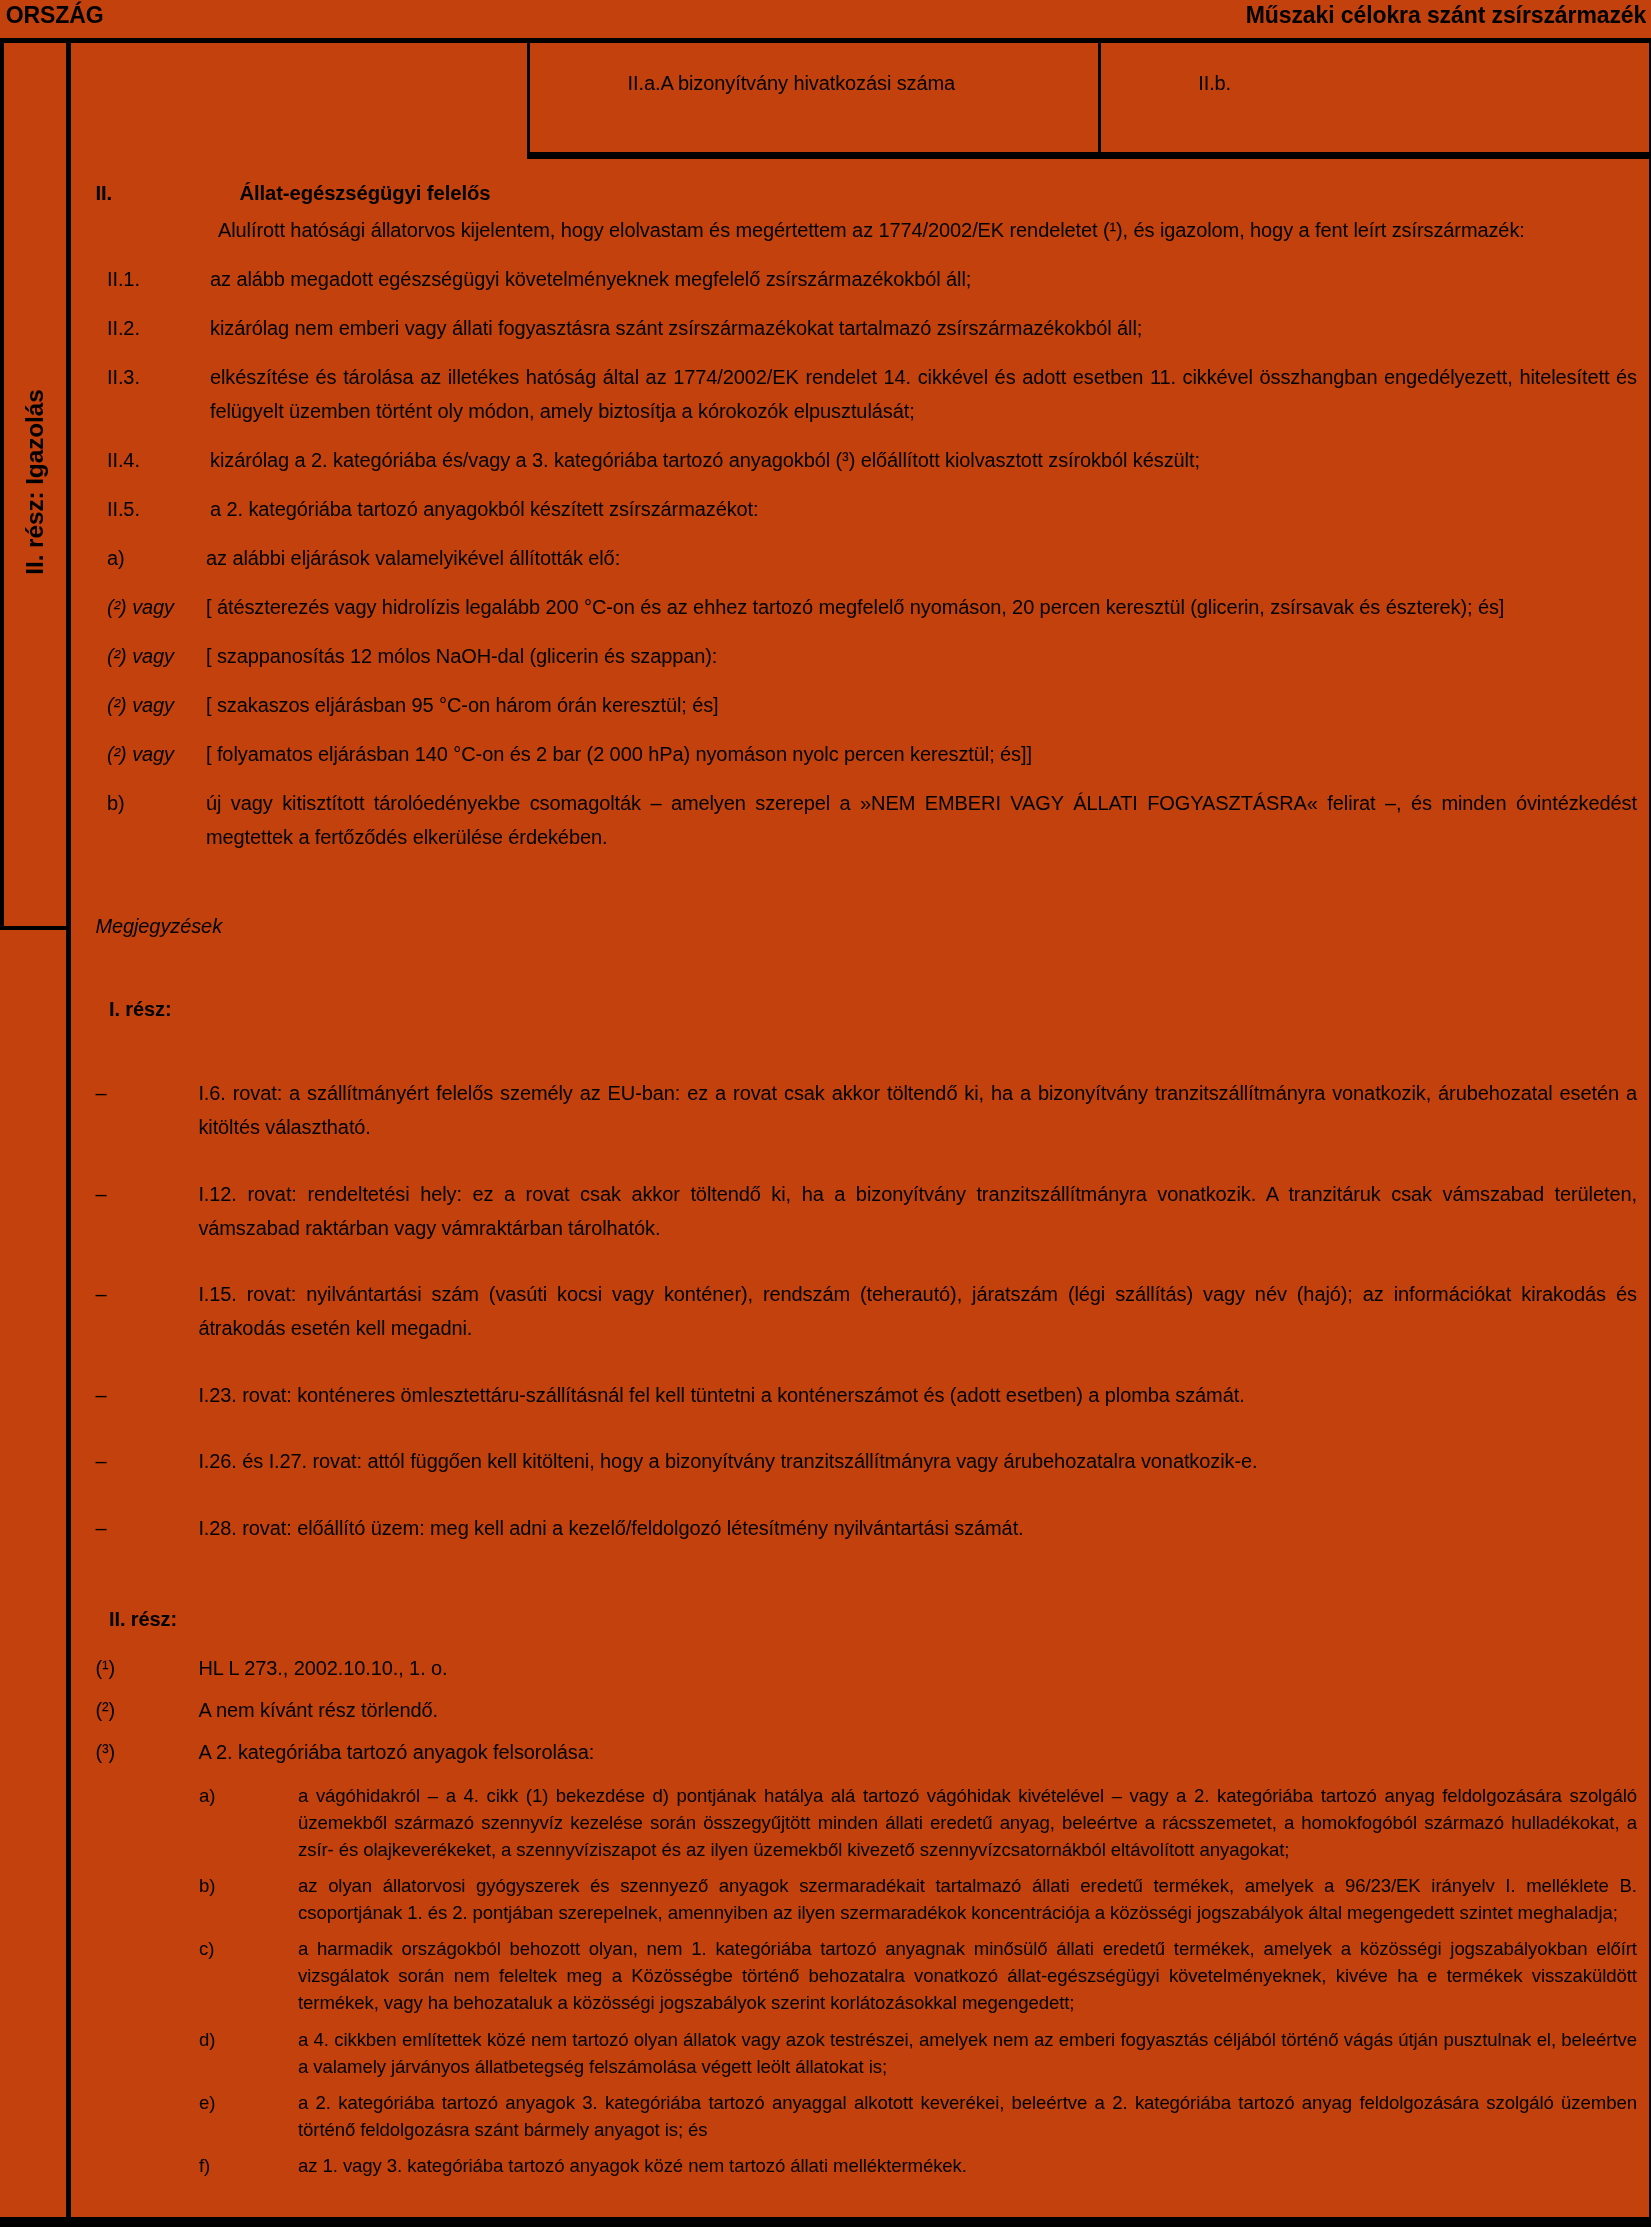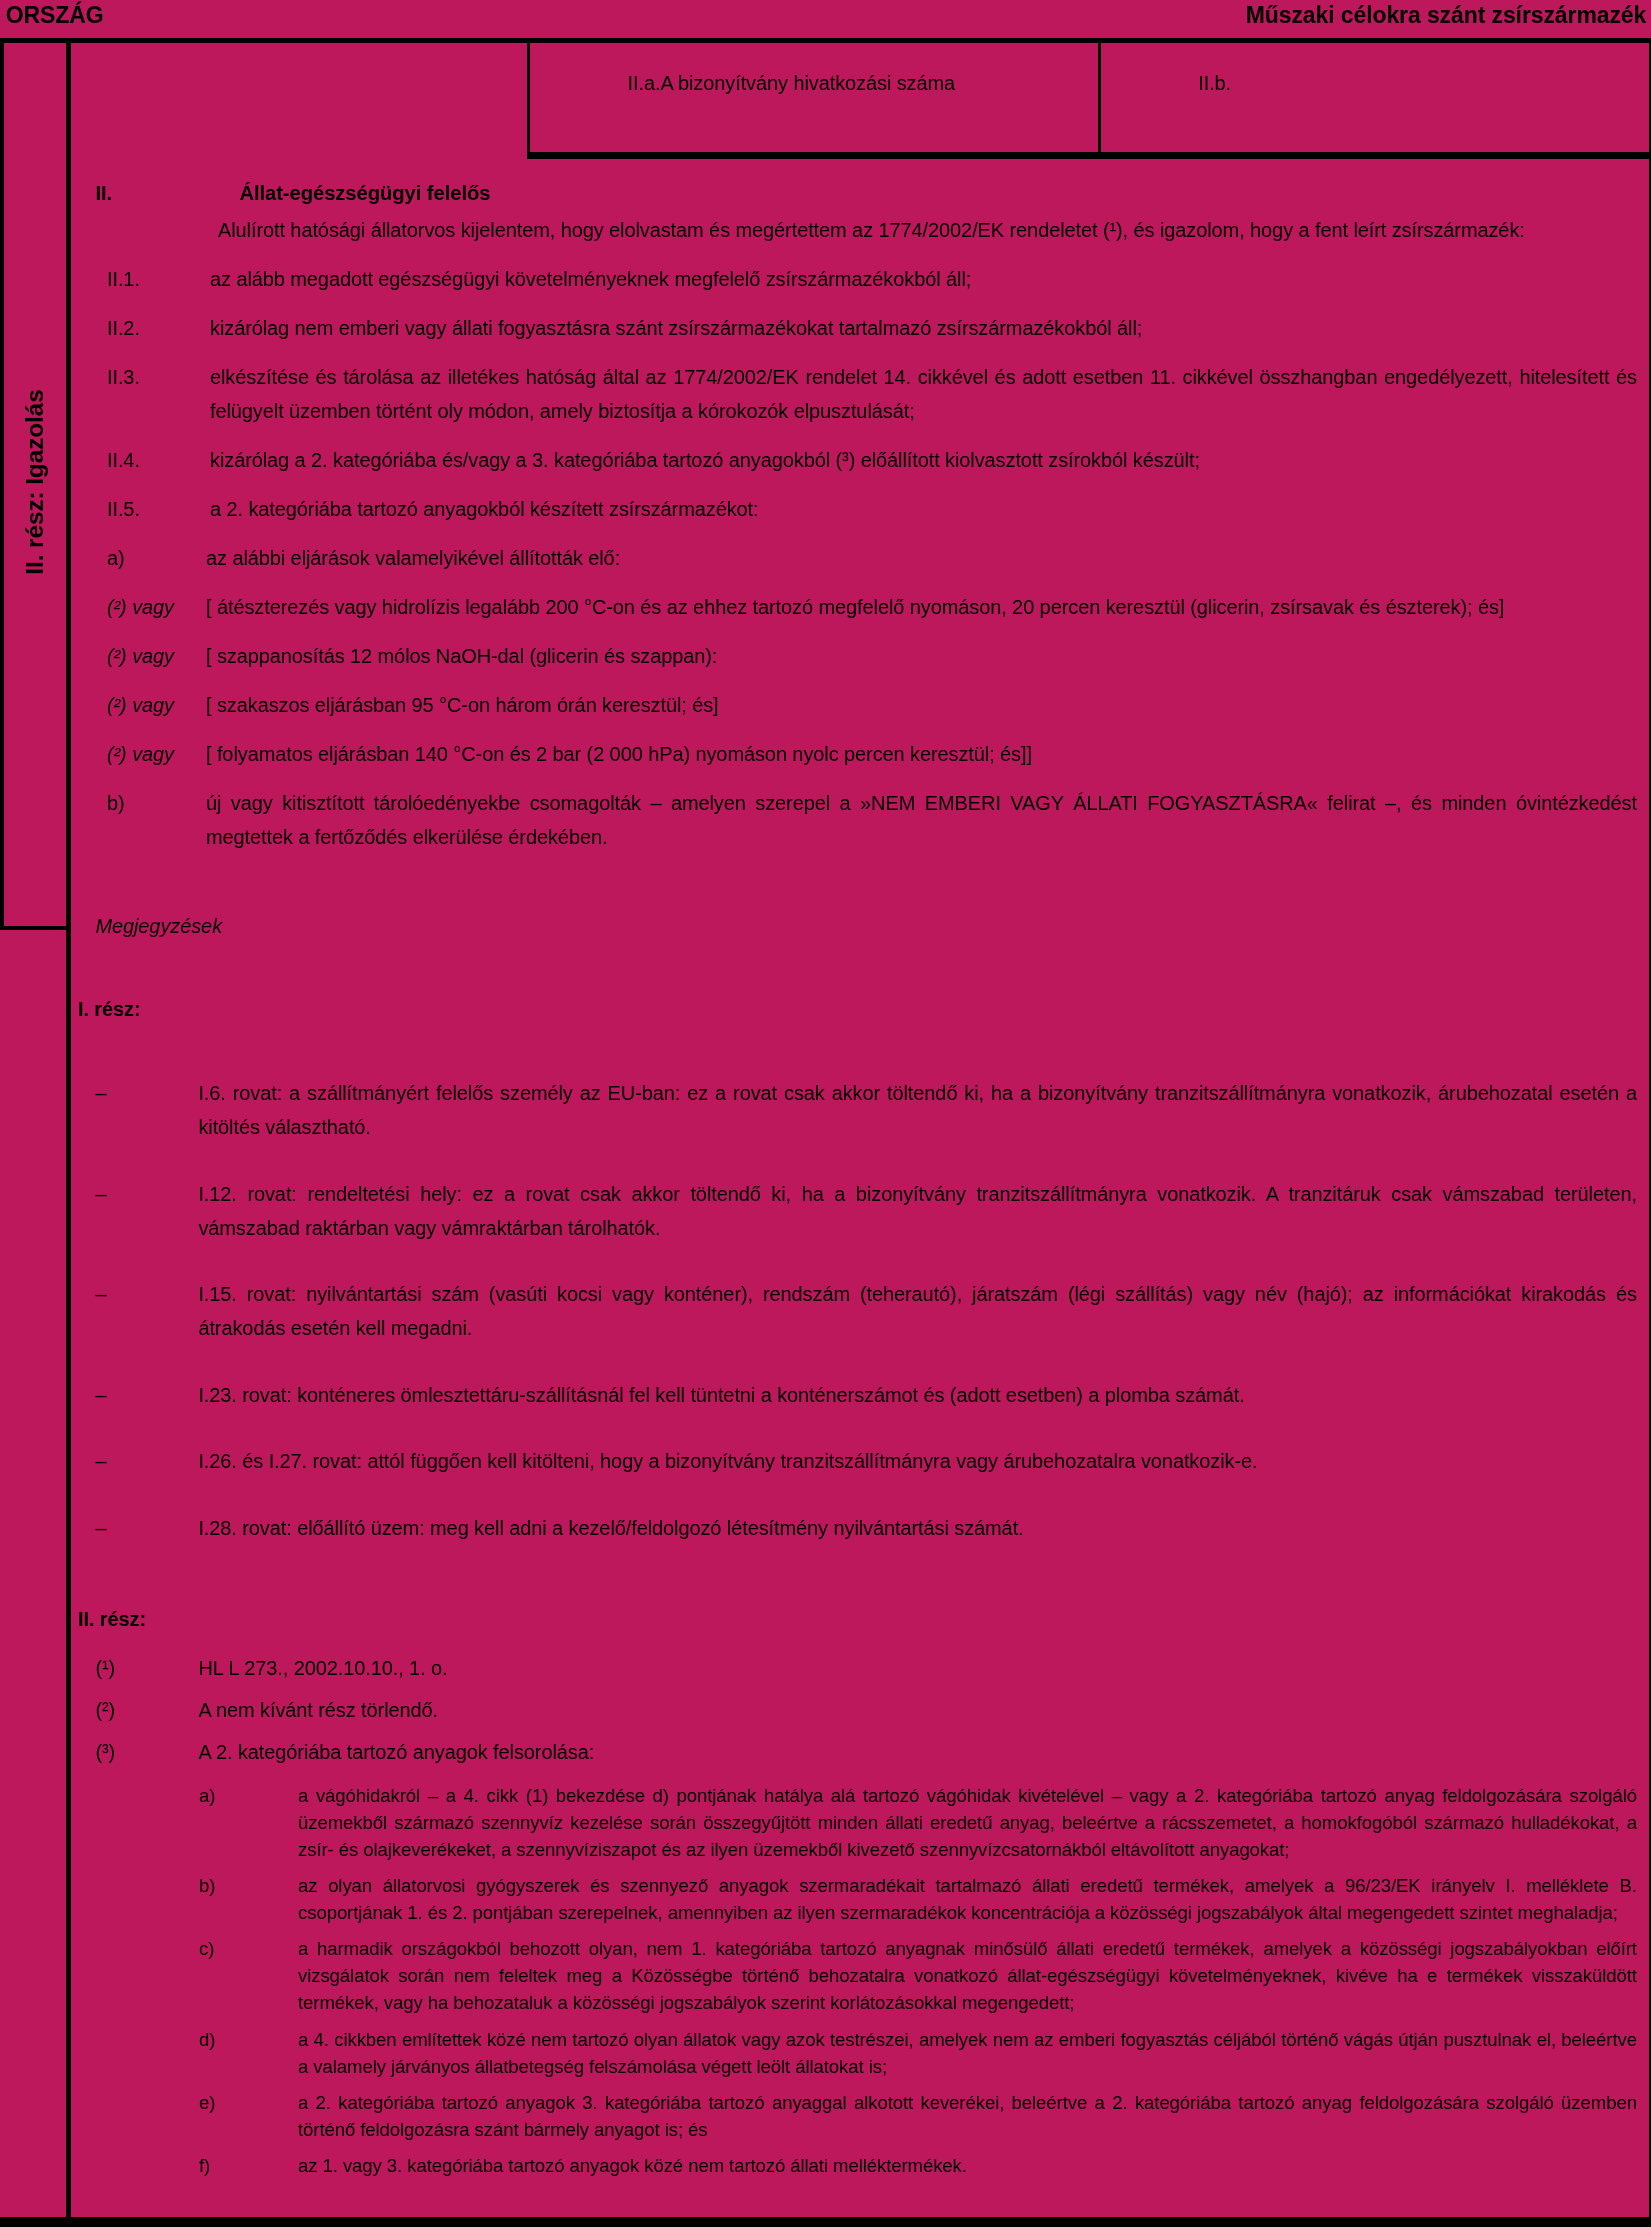--- a/index.html
+++ b/index.html
@@ -1,18 +1,18 @@
 <!DOCTYPE html>
 <html style="font-size:9.3px"><head>
 <meta charset="utf-8">
 <style>
   * { margin:0; padding:0; box-sizing:border-box; }
   html,body { background:#ffffff; }
   .page {
-    position:relative; width:1652px; height:2227px; background:#be185d;
+    position:relative; width:1652px; height:2227px; background:#c2410c;
     font-family:"Liberation Sans","DejaVu Sans",sans-serif; color:#000;
     letter-spacing:-0.1px; overflow:hidden;text-decoration:underline;
   }
   .page-header { position:absolute; top:2.3px; left:5.8px; right:5.8px;
     display:flex; justify-content:space-between; font-size:23px; font-weight:bold; }
   
   .top-rule    { position:absolute; left:0; top:38px;  width:1652px; height:5.2px;  background:#000; }
   .bottom-rule { position:absolute; left:0; top:2217px; width:1652px; height:10.4px; background:#000; }
   .left-rule   { position:absolute; left:66px; top:38px; width:5.2px; height:2189px; background:#000; }
   .right-rule  { position:absolute; right:0; top:38px; width:2.9px; height:2189px; background:#000; }
@@ -34,21 +34,21 @@
   .row { display:flex; padding-left:24.4px; }
   .lbl { flex:0 0 103px; }
   .txt { flex:1; text-align:justify; }
   .sub { padding-left:128px; }
   .sub .lbl { flex:0 0 99px; }
   .sec-head { margin-top:17.4px; font-weight:bold; font-size:20.3px;gap:41px; }
   .intro-row { margin-top:3px;padding-left:44px; }
   .c-row { margin-top:15px;padding-left:36px; }
   .or-lbl { font-style:italic; }
   .notes-head { margin-top:55px; padding-left:24.4px; font-style:italic; }
-  .part-head { margin-top:49px; padding-left:7px; font-weight:bold; }
+  .part-head { margin-top:49px; padding-left:38px; font-weight:bold; }
   .part-head.p2 { margin-top:57px; }
   .note-row { margin-top:32.5px; }
   .note-row.first { margin-top:50px; }
   .fn-row { margin-top:8.1px; }
   .fn-row.first { margin-top:15px; }
   .cat-row { margin-top:9.3px; font-size:18.6px; line-height:27px; }
   .cat-row.first { margin-top:12.8px; }
 </style>
 </head>
 <body>

